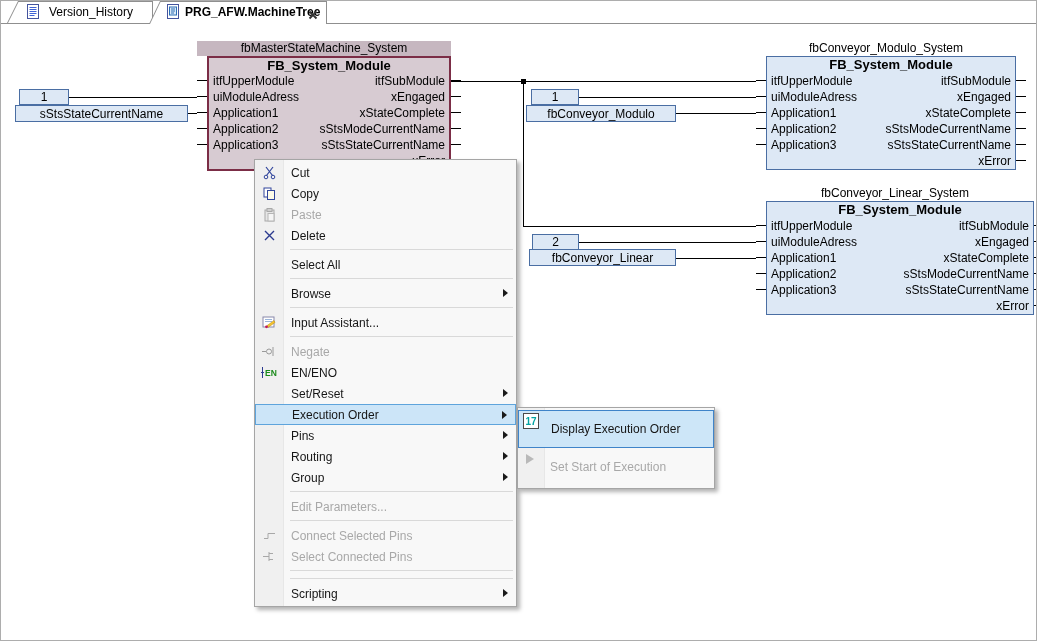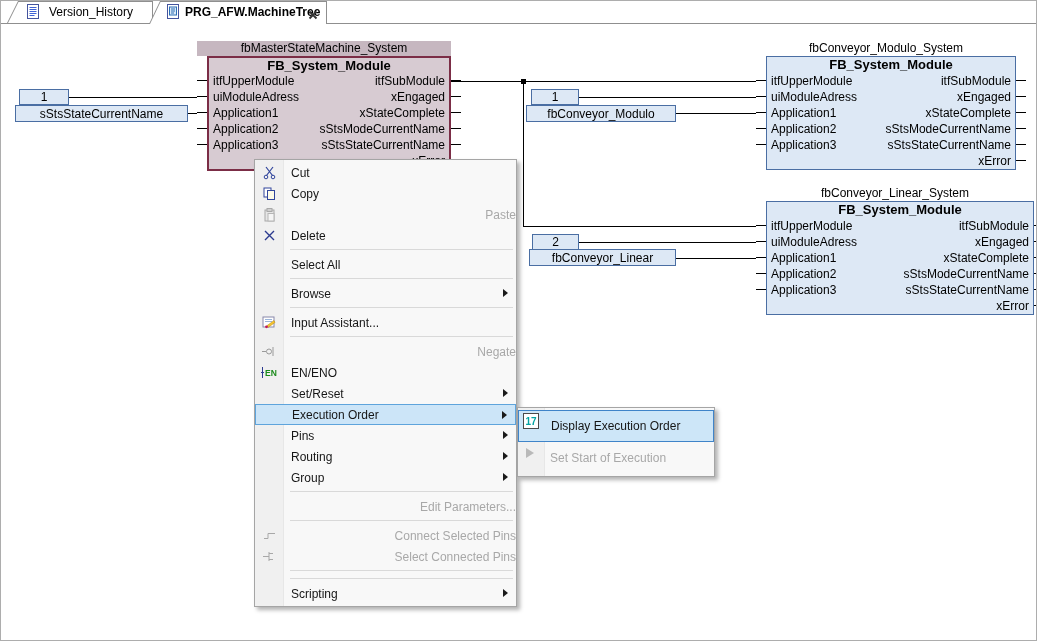--- a/index.html
+++ b/index.html
@@ -49,37 +49,37 @@
 
   
   #ctxmenu { position:absolute; left:253px; top:158px; width:263px; background:#f8f8f8;
              border:1px solid #a5a5a5; box-shadow:3px 3px 4px rgba(0,0,0,.30);
              z-index:100; padding:2px 0; box-sizing:border-box; }
   #ctxmenu::before { content:""; position:absolute; left:0; top:0; bottom:0; width:28px;
              background:#f0f0f0; border-right:1px solid #e7e7e7; }
   .mi { position:relative; height:21px; display:flex; align-items:center;
         font-size:12px; color:#161616; cursor:default; }
   .mi .mil { margin-left:36px; white-space:nowrap; position:relative; }
-  .mi.dis { color:#a8a8a8;justify-content:flex-end; }
+  .mi.dis { color:#a8a8a8; }
   .mi.hl { background:#cce5f8; border:1px solid #5ea4dc; box-sizing:border-box; }
   .mic { position:absolute; left:6px; top:3px; width:16px; height:15px;
          display:flex; align-items:center; justify-content:center; }
   .mar { position:absolute; right:8px; top:6px; width:0; height:0;
          border-top:4px solid transparent; border-bottom:4px solid transparent;
          border-left:5px solid #1a1a1a; }
   .msep { position:relative; height:8px; }
   .msep::after { content:""; position:absolute; left:35px; right:3px; top:3px; height:1px; background:#d9d9d9; }
 
   
   #submenu { position:absolute; left:516px; top:406px; width:198px; background:#f8f8f8;
              border:1px solid #a5a5a5; box-shadow:3px 3px 4px rgba(0,0,0,.30);
              z-index:110; padding:2px 0; box-sizing:border-box; }
   #submenu::before { content:""; position:absolute; left:0; top:0; bottom:0; width:26px;
              background:#f0f0f0; border-right:1px solid #e7e7e7; }
-  .smi { position:relative; height:32px; display:flex; align-items:center; font-size:12px; color:#161616; }
+  .smi { position:relative; height:38px; display:flex; align-items:center; font-size:12px; color:#161616; }
   .smi .mil { margin-left:32px; white-space:nowrap; }
   .smi.hl { background:#cde6f8; border:1px solid #3f84c9; box-sizing:border-box; }
   .smi.dis { color:#a8a8a8; }
   .b17 { position:absolute; left:4px; top:2px; width:16px; height:16px; border:1px solid #4a4a4a;
          background:#fff; color:#00a3a3; font-size:10px; font-weight:bold; text-align:center;
          line-height:16px; box-sizing:border-box; }
   .play { position:absolute; left:8px; top:6px; width:0; height:0;
           border-top:5px solid transparent; border-bottom:5px solid transparent;
           border-left:8px solid #b9b9b9; }
 </style>

